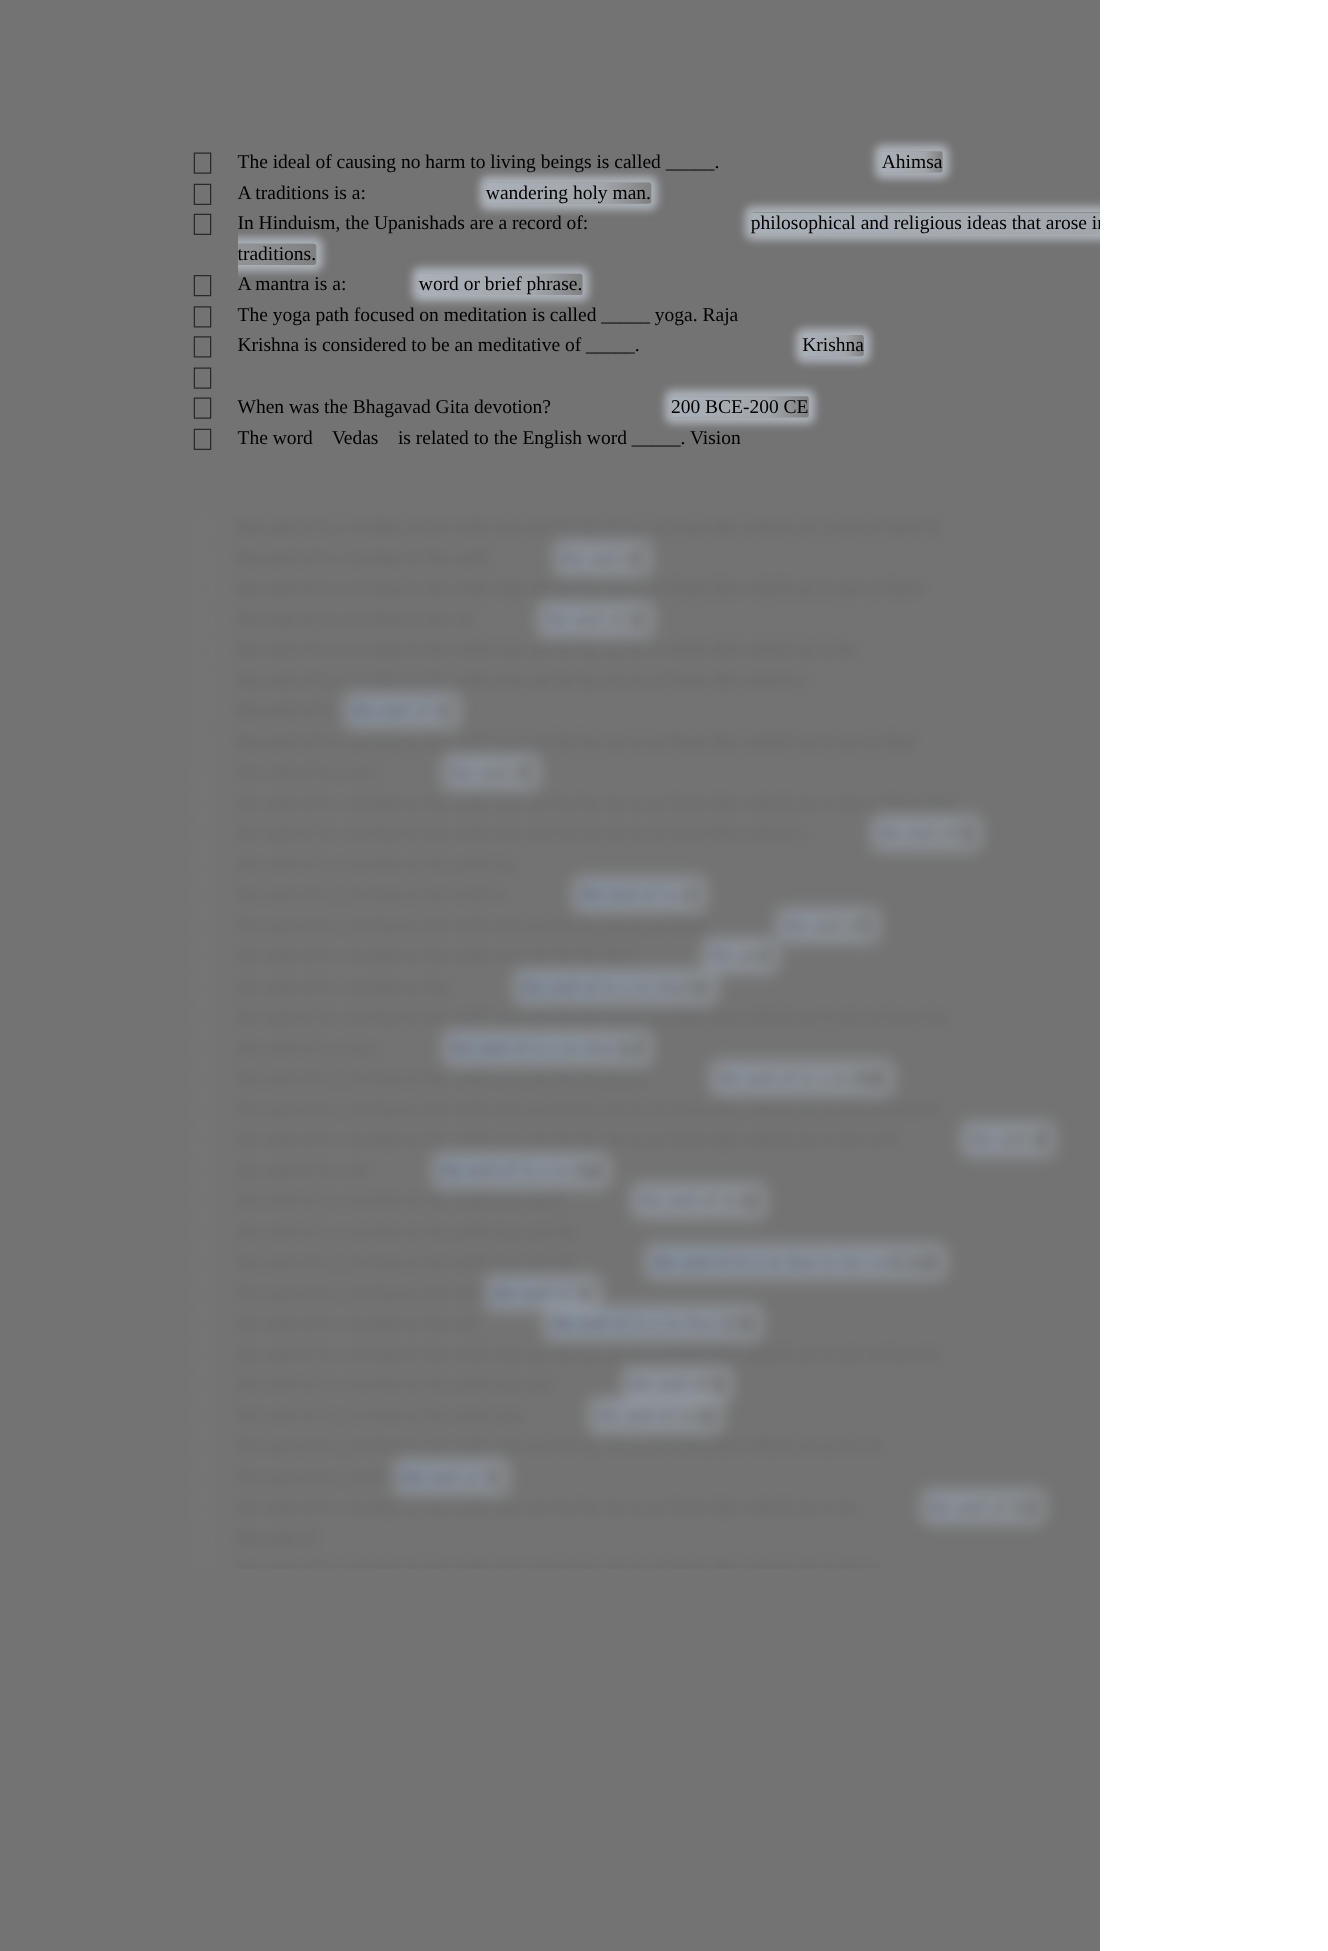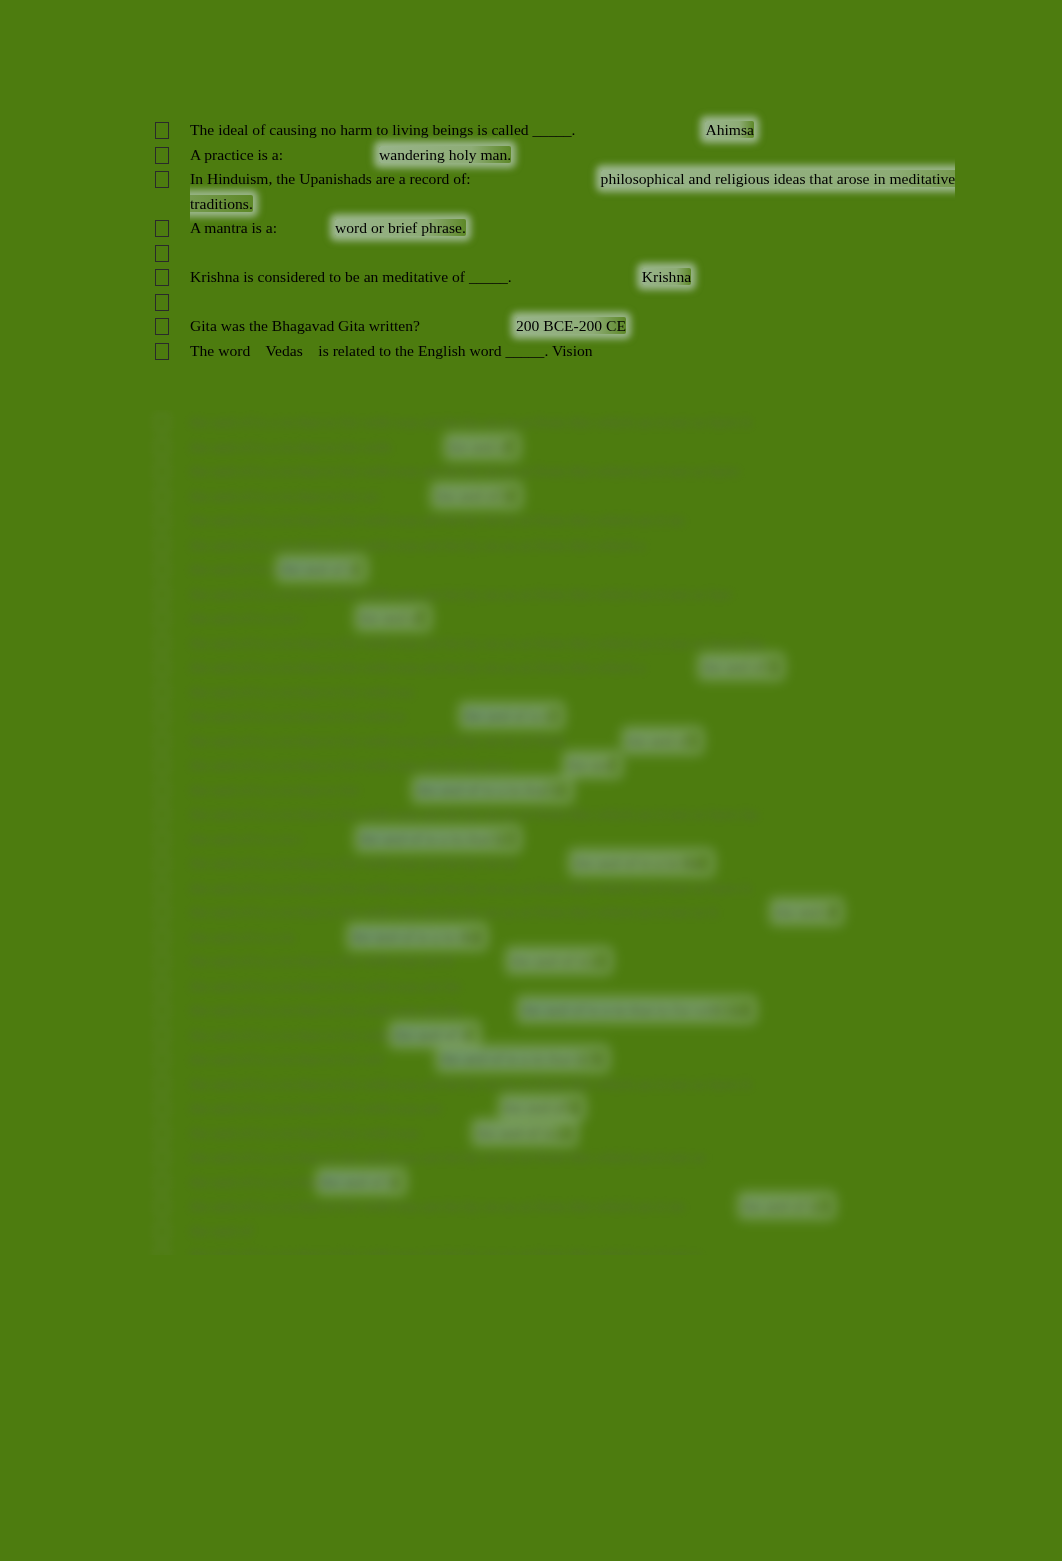--- a/index.html
+++ b/index.html
@@ -7,23 +7,23 @@
     margin: 0;
     padding: 0;
     background: #ffffff;
   }
   body {
     font-family: "Liberation Serif", "DejaVu Serif", serif;
     color: #000000;
   }
   #page {
     position: relative;
-    width: 1062px;
+    width: 880px;
     height: 1561px;
-    background: #4d7c0f;
+    background: #737373;
     overflow: hidden;
   }
 
   
   .qa-list {
     position: absolute;
     left: 0;
     top: 0;
     width: 1062px;
     margin: 0;
@@ -110,27 +110,27 @@
                 rgba(222,233,245,0.20) 100%);
   }
 </style>
 </head>
 <body>
 
 <div id="page">
 
   <ul class="qa-list" id="clear-block">
       <li class="qa-item"><span class="bullet"></span><span class="qtext">The ideal of causing no harm to living beings is called _____.</span><span class="tabgap tabgap4"></span><span class="answer" style="white-space: normal;">Ahimsa</span></li>
-      <li class="qa-item"><span class="bullet"></span><span class="qtext">A practice is a:</span><span class="tabgap tabgap3"></span><span class="answer" style="white-space: normal;">wandering holy man.</span></li>
+      <li class="qa-item"><span class="bullet"></span><span class="qtext">A traditions is a:</span><span class="tabgap tabgap3"></span><span class="answer" style="white-space: normal;">wandering holy man.</span></li>
       <li class="qa-item"><span class="bullet"></span><span class="qtext">In Hinduism, the Upanishads are a record of:</span><span class="tabgap tabgap4"></span><span class="answer" style="white-space: normal;">philosophical and religious ideas that arose in meditative traditions.</span></li>
       <li class="qa-item"><span class="bullet"></span><span class="qtext">A mantra is a:</span><span class="tabgap tabgap2"></span><span class="answer" style="white-space: normal;">word or brief phrase.</span></li>
-      <li class="qa-item"><span class="bullet"></span></li>
+      <li class="qa-item"><span class="bullet"></span><span class="qtext">The yoga path focused on meditation is called _____ yoga. Raja</span></li>
       <li class="qa-item"><span class="bullet"></span><span class="qtext">Krishna is considered to be an meditative of _____.</span><span class="tabgap tabgap4"></span><span class="answer" style="white-space: normal;">Krishna</span></li>
       <li class="qa-item"><span class="bullet"></span></li>
-      <li class="qa-item"><span class="bullet"></span><span class="qtext">Gita was the Bhagavad Gita written?</span><span class="tabgap tabgap3"></span><span class="answer" style="white-space: normal; margin-top: 28px;">200 BCE-200 CE</span></li>
+      <li class="qa-item"><span class="bullet"></span><span class="qtext">When was the Bhagavad Gita devotion?</span><span class="tabgap tabgap3"></span><span class="answer" style="white-space: normal; margin-top: 28px;">200 BCE-200 CE</span></li>
       <li class="qa-item"><span class="bullet"></span><span class="qtext">The word    Vedas    is related to the English word _____. Vision</span></li>
     </ul>
 
   <div id="blur-wrap">
     <ul class="qa-list" id="blur-block">
         <li class="qa-item"><span class="bullet"></span><span class="qtext">the and of is a in that to for with was are be by on as at from this which an it not or have h</span></li>
         <li class="qa-item"><span class="bullet"></span><span class="qtext">the and of is a in that to for with</span><span class="tabgap tabgap2"></span><span class="answer">the and of </span></li>
         <li class="qa-item"><span class="bullet"></span><span class="qtext">the and of is a in that to for with was are be by on as at from this which an it not or have</span></li>
         <li class="qa-item"><span class="bullet"></span><span class="qtext">the and of is a in that to for wi</span><span class="tabgap tabgap2"></span><span class="answer">the and of is </span></li>
         <li class="qa-item"><span class="bullet"></span><span class="qtext">the and of is a in that to for with was are be by on as at from this which an it no</span></li>

